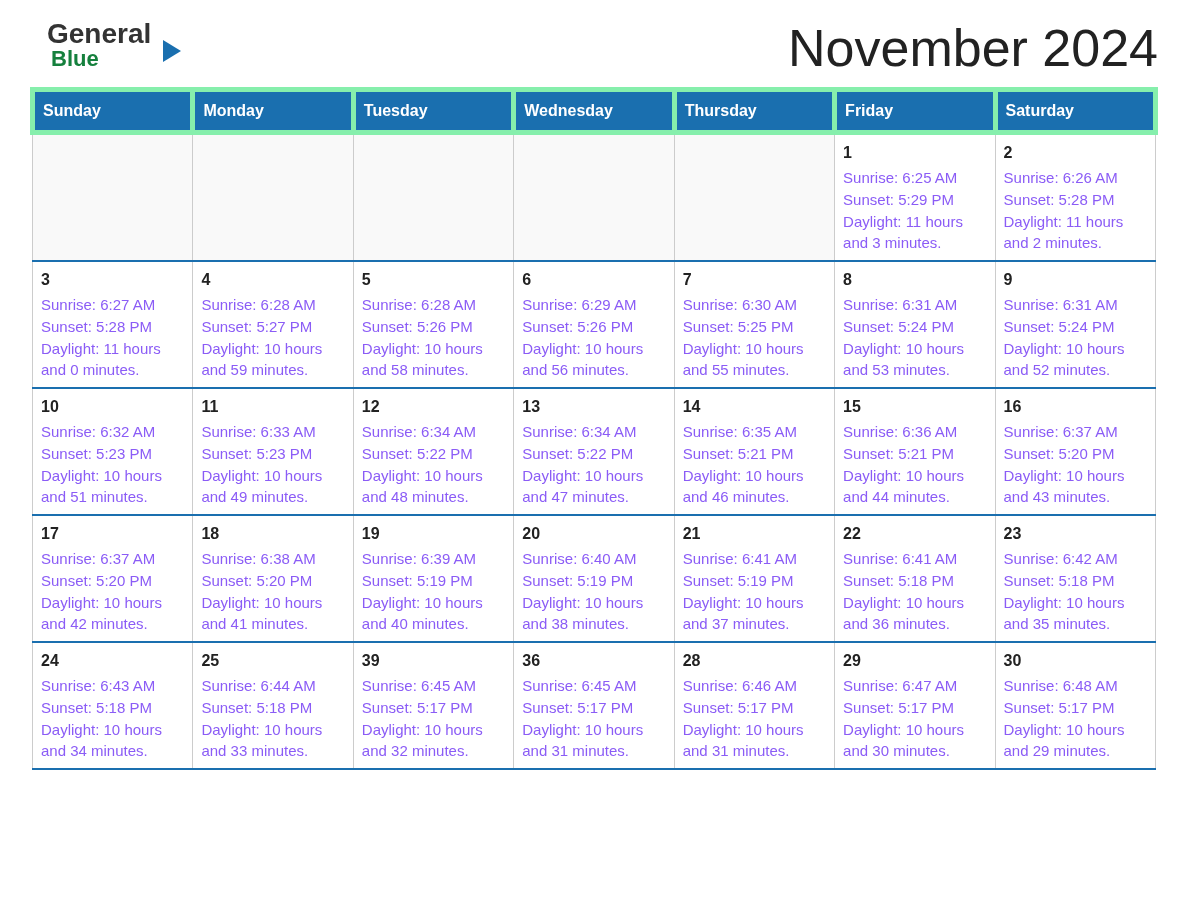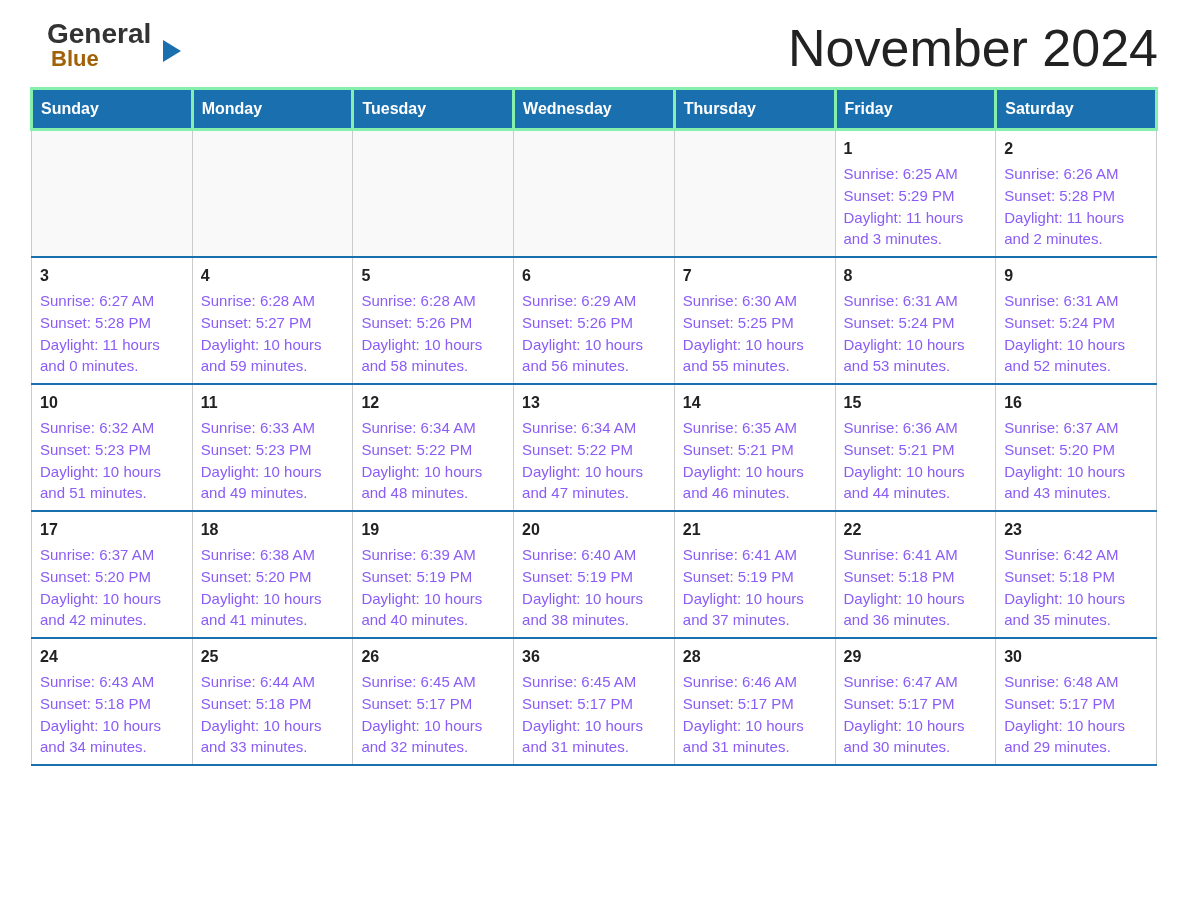--- a/index.html
+++ b/index.html
@@ -27,21 +27,21 @@
       font-size: 28px;
       font-weight: bold;
       color: #333;
       line-height: 1;
     }
     .logo-top span {
       color: #1a6faf;
     }
     .logo-bottom {
       font-size: 22px;
-      color: #a16207;
+      color: #15803d;
       font-weight: bold;
       margin-top: -2px;
       padding-left: 4px;
     }
     .title-block {
       text-align: left;
     }
     .main-title {
       font-size: 52px;
       font-weight: normal;
@@ -60,21 +60,21 @@
     }
     .calendar thead tr {
       background-color: #1a6faf;
       color: #fff;
     }
     .calendar thead th {
       padding: 10px 8px;
       font-size: 16px;
       font-weight: bold;
       text-align: left;
-      border: 3px solid #86efac;
+      border: 5px solid #86efac;
     }
     .calendar tbody td {
       vertical-align: top;
       border: 1px solid #ccc;
       padding: 6px 8px;
       width: calc(100% / 7);
       min-height: 110px;
       font-size: 13px;
       line-height: 1.5;
     }
@@ -240,21 +240,21 @@
       <tr>
         <td>
           <span class="day-number">24</span>
           <div class="day-info">Sunrise: 6:43 AM<br>Sunset: 5:18 PM<br>Daylight: 10 hours and 34 minutes.</div>
         </td>
         <td>
           <span class="day-number">25</span>
           <div class="day-info">Sunrise: 6:44 AM<br>Sunset: 5:18 PM<br>Daylight: 10 hours and 33 minutes.</div>
         </td>
         <td>
-          <span class="day-number">26</span>
+          <span class="day-number">39</span>
           <div class="day-info">Sunrise: 6:45 AM<br>Sunset: 5:17 PM<br>Daylight: 10 hours and 32 minutes.</div>
         </td>
         <td>
           <span class="day-number">36</span>
           <div class="day-info">Sunrise: 6:45 AM<br>Sunset: 5:17 PM<br>Daylight: 10 hours and 31 minutes.</div>
         </td>
         <td>
           <span class="day-number">28</span>
           <div class="day-info">Sunrise: 6:46 AM<br>Sunset: 5:17 PM<br>Daylight: 10 hours and 31 minutes.</div>
         </td>

